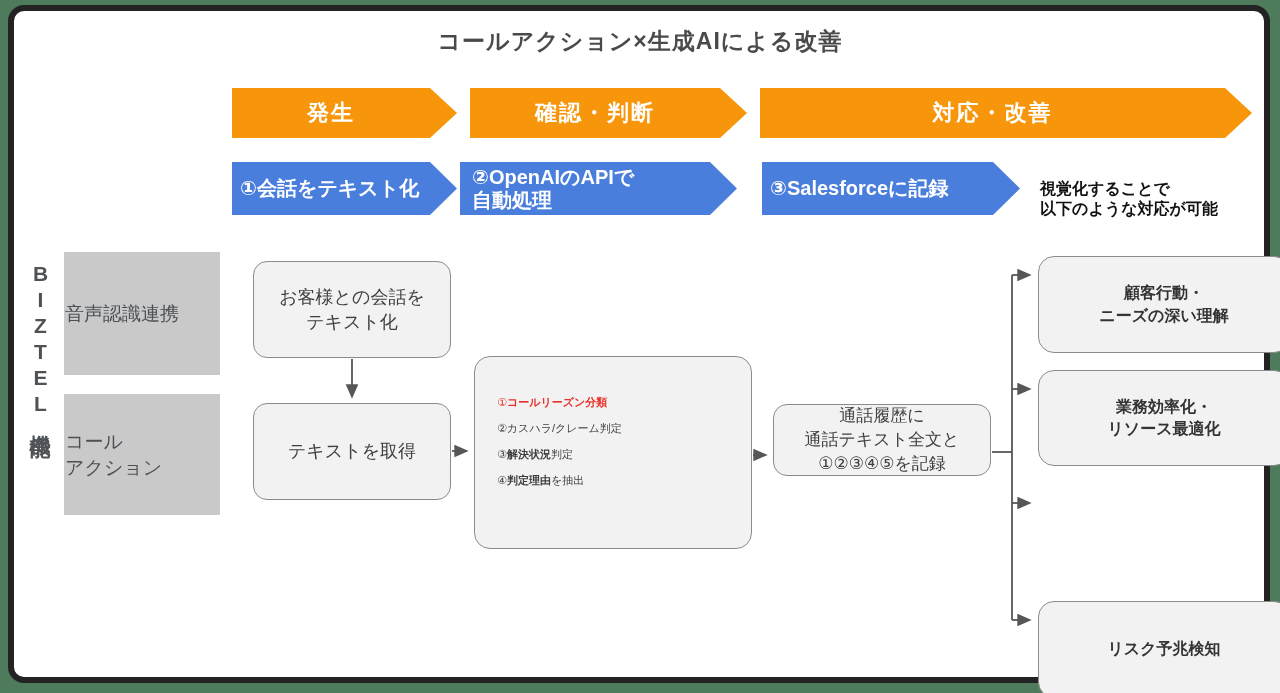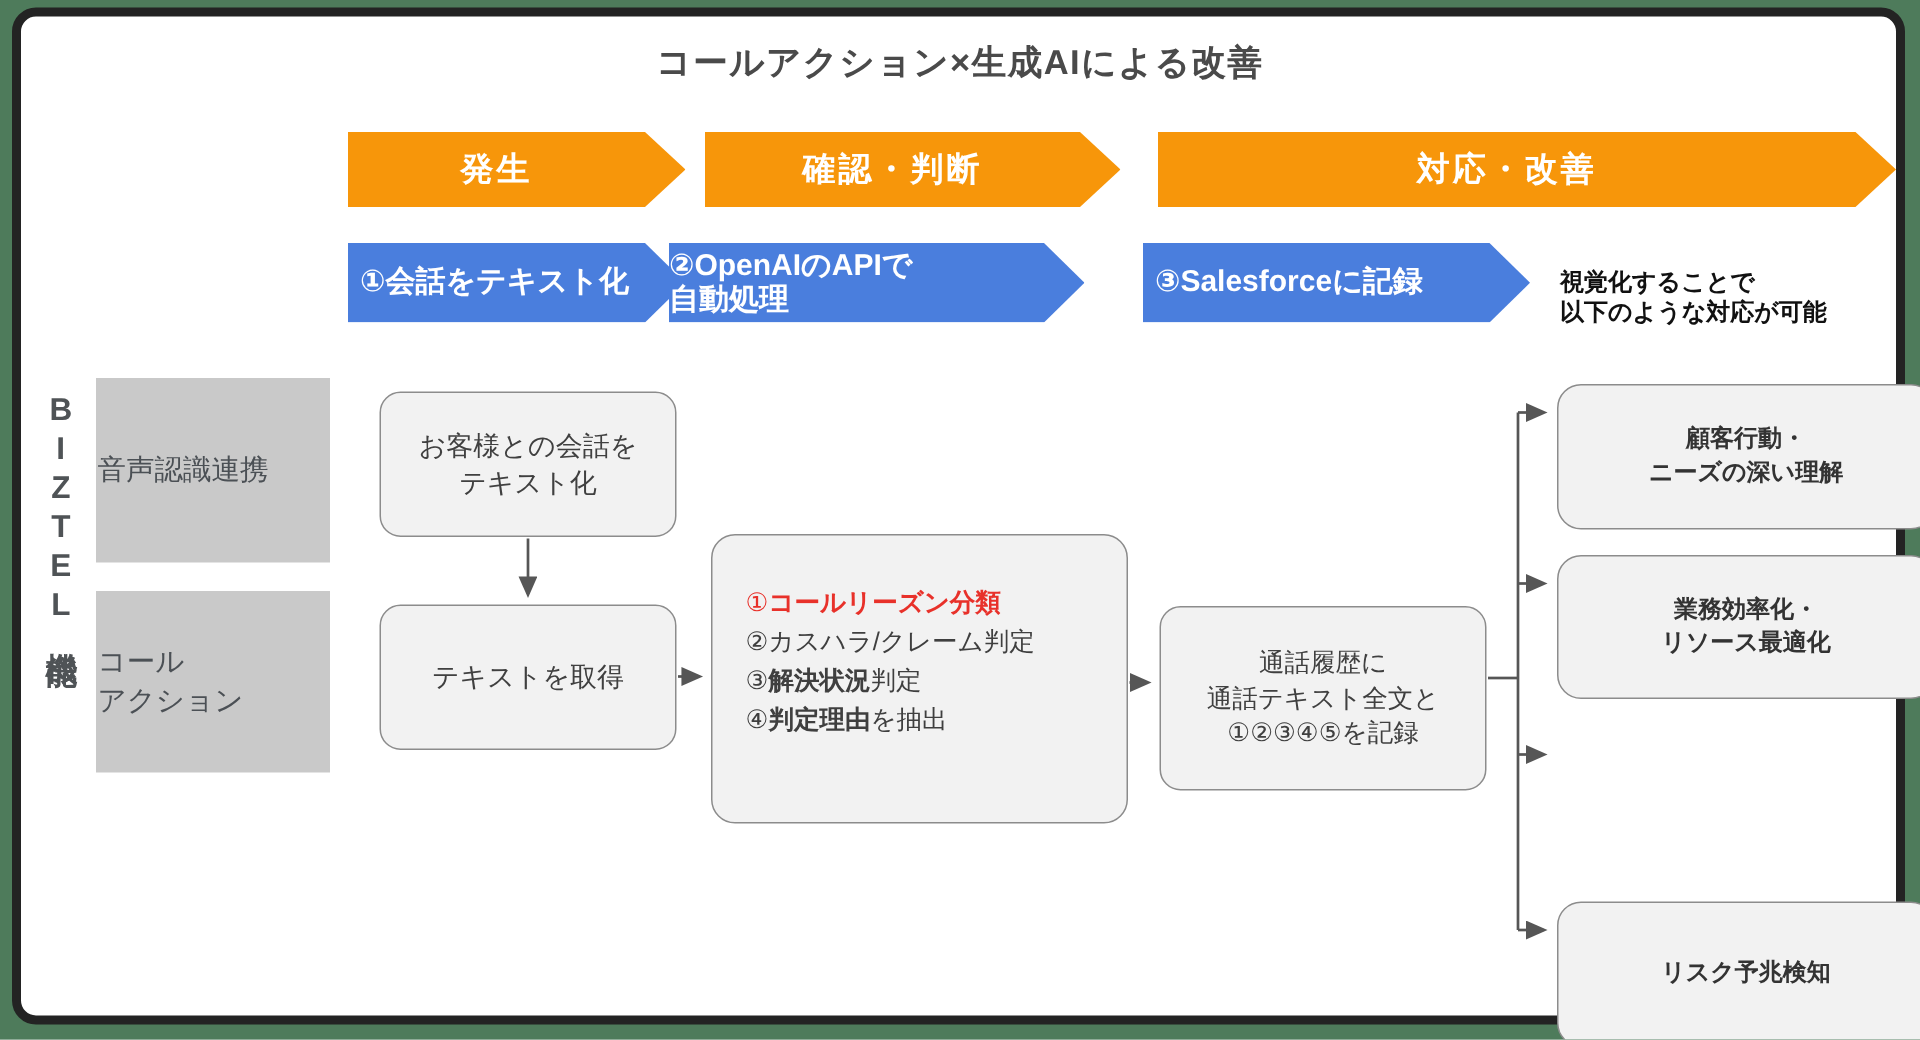--- a/index.html
+++ b/index.html
@@ -62,23 +62,23 @@
   }
   .step {
     background: var(--step-blue);
     top: 162px; height: 53px;
     justify-content: flex-start;
     font-size: 20px;
     line-height: 1.15;
   }
   .p1 { left: 232px; width: 225px; }
   .p2 { left: 470px; width: 277px; }
-  .p3 { left: 760px; width: 492px; margin-left: 12px; }
+  .p3 { left: 760px; width: 492px; }
   .s1 { left: 232px; width: 225px; padding-left: 8px; }
-  .s2 { left: 446px; width: 277px; }
+  .s2 { left: 460px; width: 277px; padding-left: 12px; }
   .s3 { left: 762px; width: 258px; padding-left: 8px; }
 
   .note {
     position: absolute;
     left: 1040px; top: 179px; width: 234px;
     font-size: 16px;
     font-weight: bold;
     color: #111111;
     line-height: 1.25;
   }
@@ -114,21 +114,21 @@
     display: flex;
     align-items: center;
     justify-content: center;
     text-align: center;
     color: var(--text-dark);
     font-size: 18px;
     line-height: 1.35;
   }
   .bA { left: 253px; top: 261px; width: 198px; height: 97px; }
   .bB { left: 253px; top: 403px; width: 198px; height: 97px; }
-  .bD { left: 773px; top: 404px; width: 218px; height: 123px; font-size: 17px; line-height: 1.4; text-align: center; }
+  .bD { left: 773px; top: 404px; width: 218px; height: 72px; font-size: 17px; line-height: 1.4; text-align: center; }
   .outcome {
     left: 1038px; width: 252px;
     font-size: 16px;
     font-weight: bold;
     color: #333333;
     border-radius: 16px;
     line-height: 1.4;
     margin-top: 29px;
   }
   .r1 { top: 227px; height: 97px; }
@@ -139,21 +139,21 @@
   .process-box {
     position: absolute;
     left: 474px; top: 356px; width: 278px; height: 193px;
     background: var(--box-fill);
     border: 1.5px solid var(--box-border);
     border-radius: 16px;
     padding: 32px 10px 0 22px;
     color: #3f3f3f;
   }
   .process-line {
-    font-size: 17px;
+    font-size: 11px;
     line-height: 26px;
   }
 
   svg.connectors {
     position: absolute;
     left: 0; top: 0;
     width: 1280px; height: 693px;
     pointer-events: none;
   }
   svg.connectors .wire {

